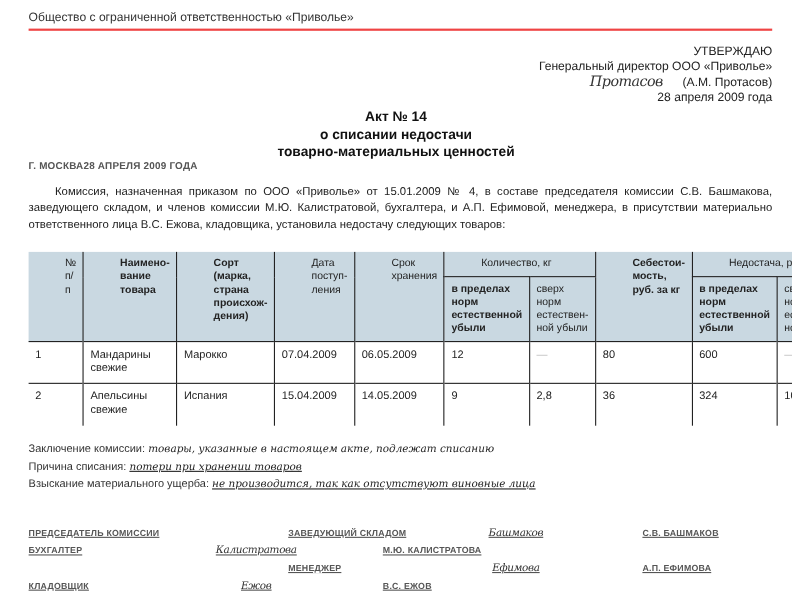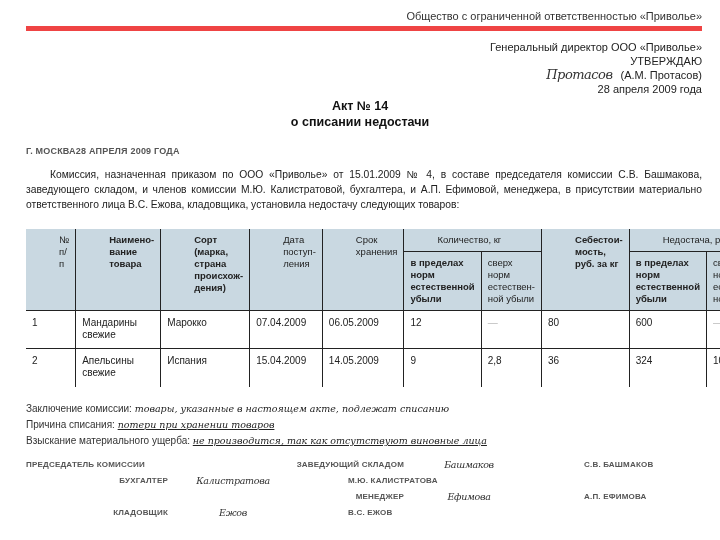--- a/index.html
+++ b/index.html
@@ -1,29 +1,29 @@
 <!DOCTYPE html>
 <html><head>
 <meta charset="utf-8">
 <style>
   * { box-sizing: border-box; margin: 0; padding: 0; }
   html, body { width: 720px; height: 540px; background: #ffffff; overflow: hidden; }
   body { font-family: "Liberation Sans", sans-serif; color: #222; position: relative; }
 
   .org-header {
     position: absolute; left: 26px; top: 10px; width: 676px;
-    text-align: right; font-size: 11px; color: #333;
-    padding-bottom: 4px; border-bottom: 5px solid #ef4444;
+    text-align: left; font-size: 11px; color: #333;
+    padding-bottom: 4px; border-bottom: 2px solid #ef4444;
   }
 
   .approve {
     position: absolute; right: 18px; top: 40px; width: 300px;
     text-align: right; font-size: 11px; line-height: 14px; color: #222;
   }
-  .approve .sig-line { display: flex; justify-content: flex-end; align-items: baseline; gap: 8px; }
+  .approve .sig-line { display: flex; justify-content: flex-end; align-items: baseline; gap: 18px; }
   .approve .sig {
     font-family: "DejaVu Serif", serif; font-style: italic; font-size: 13px;
     color: #333; letter-spacing: -0.5px;
   }
 
   .title {
     position: absolute; left: 200px; top: 98px; width: 320px;
     text-align: center; font-weight: bold; font-size: 12.5px; line-height: 16px; color: #111;
   }
 
@@ -63,51 +63,52 @@
   .conclusions {
     position: absolute; left: 26px; top: 401px; width: 520px;
     font-size: 10px; line-height: 16px; color: #333;
   }
   .conclusions .val {
     font-family: "DejaVu Serif", serif; font-style: italic; font-size: 9.5px; color: #222;
   }
   .conclusions .val.u { text-decoration: underline; }
 
   .signatures {
-    position: absolute; left: 26px; top: 456px; width: 676px;
-    font-size: 8px; font-weight: bold; color: #555; letter-spacing: 0.2px;
+    position: absolute; left: 26px; top: 476px; width: 676px;
+    font-size: 8px; font-weight: bold; color: #555; letter-spacing: 0.2px; text-decoration: underline;
   }
   .sig-row { display: flex; height: 16px; align-items: center; }
   .sig-row .c1 { width: 236px; }
-  .sig-row .c2 { width: 142px; text-align: right; }
+  .sig-row .c2 { width: 142px; }
   .sig-row .c3 {
     width: 130px; text-align: center;
     font-family: "DejaVu Serif", serif; font-style: italic; font-weight: normal;
     font-size: 9.5px; color: #333; letter-spacing: -0.3px;
   }
   .sig-row .c4 { padding-left: 50px; }
 </style>
 </head>
 <body>
 
 <div class="org-header">Общество с ограниченной ответственностью «Приволье»</div>
 
 <div class="approve">
+  <div>УТВЕРЖДАЮ</div>
   <div>Генеральный директор ООО «Приволье»</div>
-  <div>УТВЕРЖДАЮ</div>
   <div class="sig-line">
     <span class="sig">Протасов</span>
     <span>(А.М. Протасов)</span>
   </div>
   <div>28 апреля 2009 года</div>
 </div>
 
 <div class="title">
   <div>Акт № 14</div>
   <div>о списании недостачи</div>
+  <div>товарно-материальных ценностей</div>
 </div>
 
 <div class="place-date">
   <span>Г. МОСКВА</span>
   <span>28 АПРЕЛЯ 2009 ГОДА</span>
 </div>
 
 <p class="intro">Комиссия, назначенная приказом по ООО «Приволье» от 15.01.2009 № 4, в составе председателя комиссии С.В. Башмакова, заведующего складом, и членов комиссии М.Ю. Калистратовой, бухгалтера, и А.П. Ефимовой, менеджера, в присутствии материально ответственного лица В.С. Ежова, кладовщика, установила недостачу следующих товаров:</p>
 
 <table class="goods">

